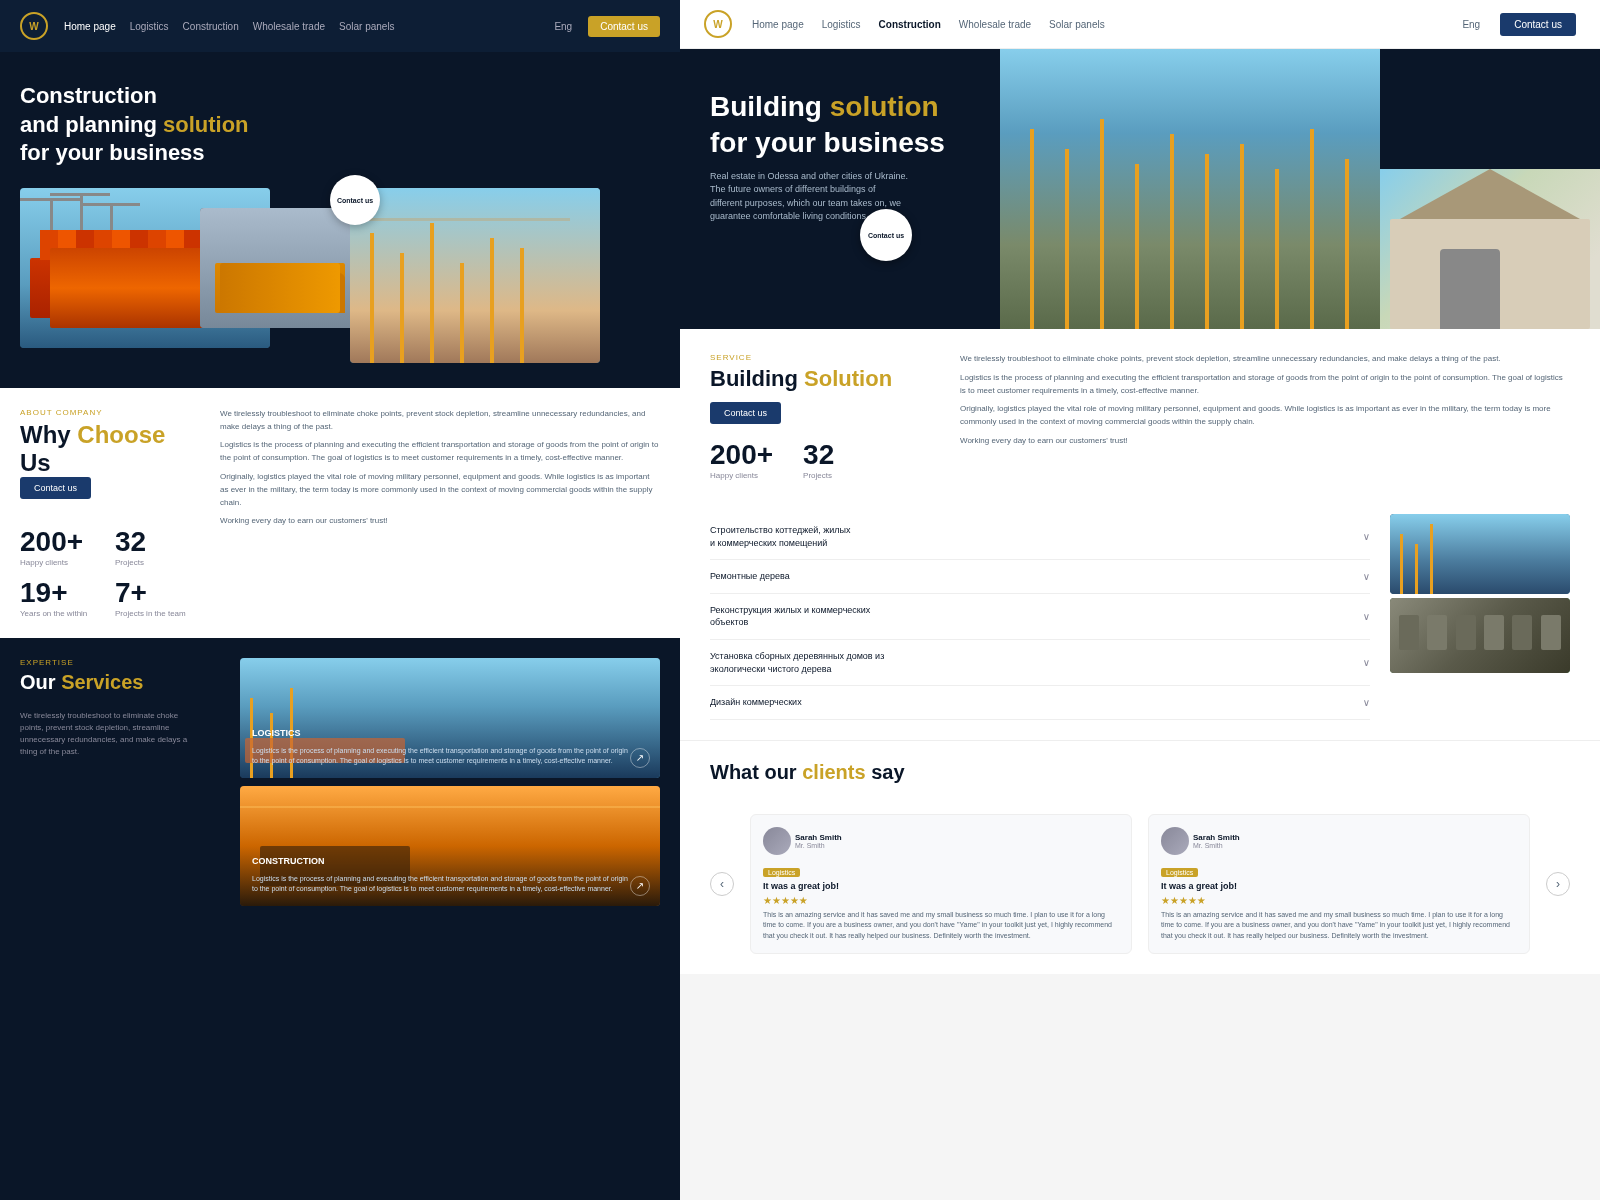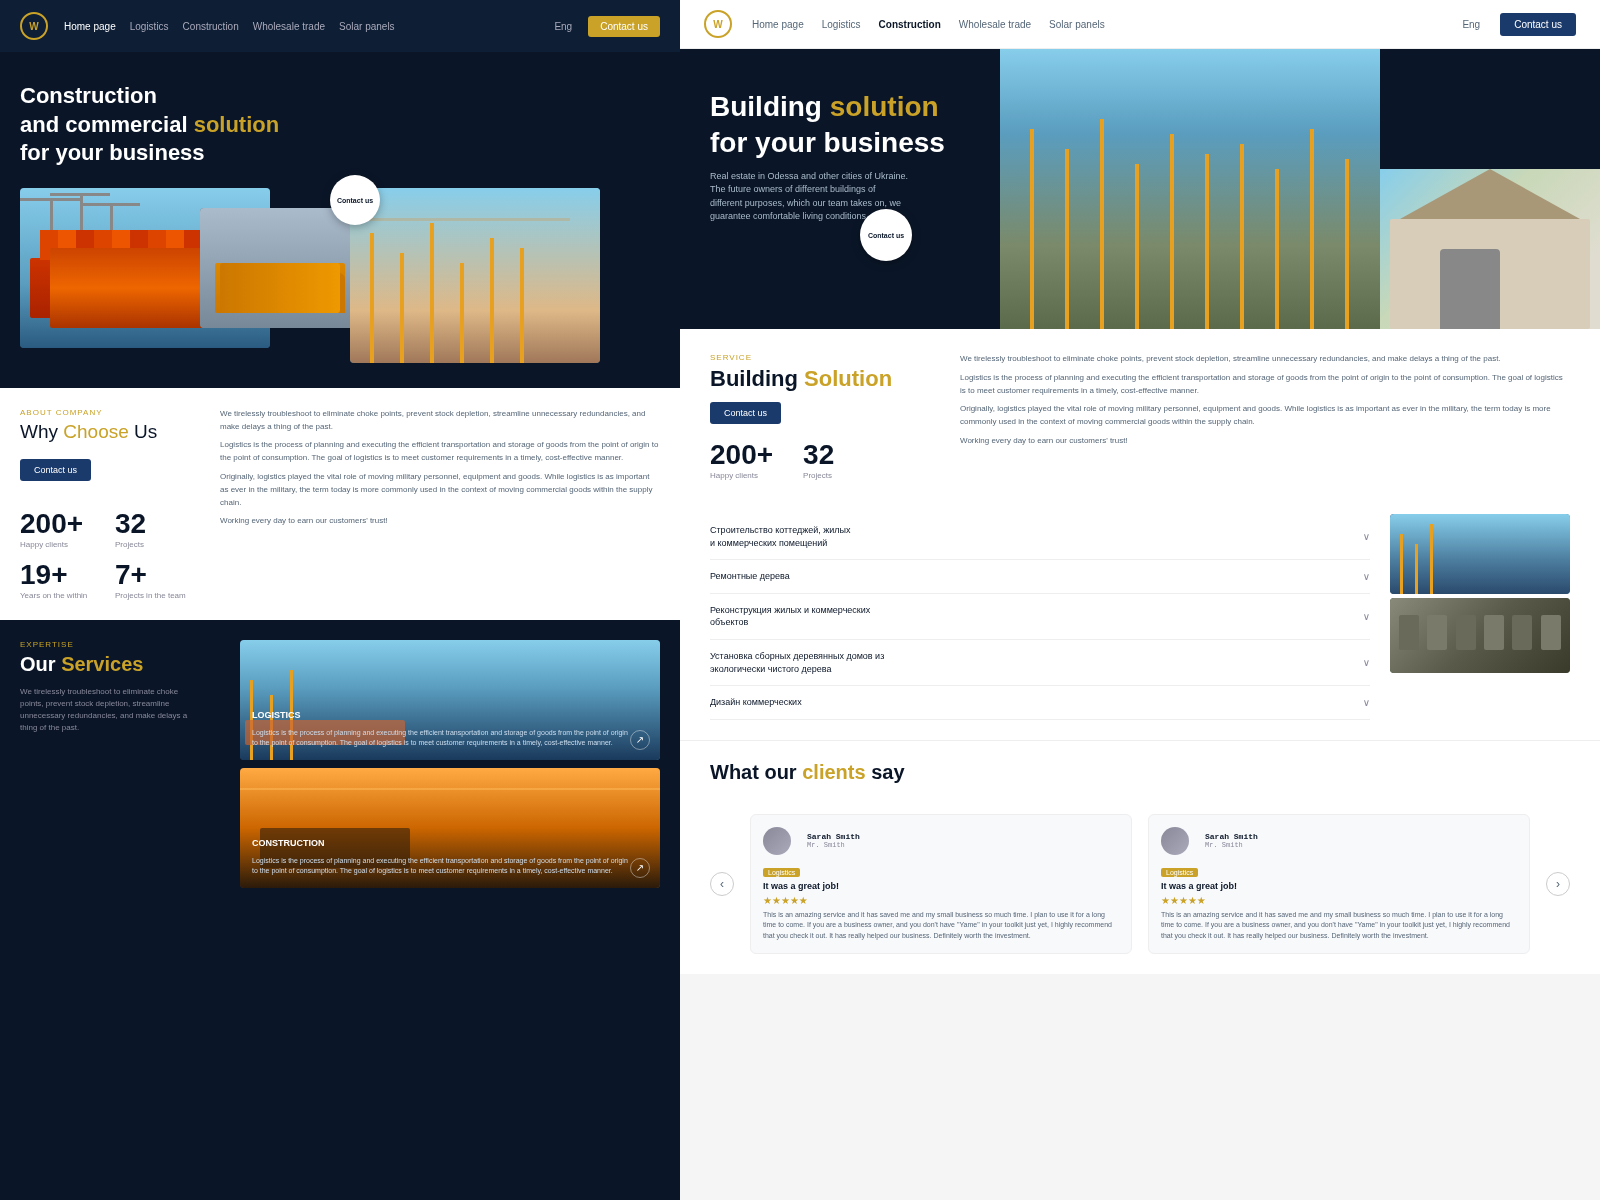--- a/index.html
+++ b/index.html
@@ -146,22 +146,22 @@
     
     .left-about {
       background: #fff;
       padding: 20px 20px;
     }
     .section-label {
       font-size: 8px; color: #c9a227; text-transform: uppercase;
       letter-spacing: 1px; margin-bottom: 4px;
     }
     .left-about h2 {
-      font-size: 19px; color: #0a1628; font-weight: 400;
-      margin-bottom: 16px;
+      font-size: 24px; color: #0a1628; font-weight: 700;
+      margin-bottom: 0;
     }
     .left-about h2 .highlight { color: #c9a227; }
     .contact-btn-blue {
       background: #1a3a6c; color: #fff;
       border: none; padding: 6px 14px;
       border-radius: 3px; font-size: 9px; cursor: pointer;
       margin-bottom: 12px; display: inline-block;
     }
     .stats-grid {
       display: grid;
@@ -182,21 +182,21 @@
     .left-about-right { flex: 1; font-size: 8px; color: #556677; line-height: 1.6; }
 
     
     .left-services {
       background: #0a1628;
       padding: 20px;
     }
     .left-services .section-label { color: #c9a227; }
     .left-services h2 {
       font-size: 20px; color: #fff; font-weight: 700;
-      margin-bottom: 10px;
+      margin-bottom: 16px;
     }
     .left-services h2 .highlight { color: #c9a227; }
     .left-services-desc {
       font-size: 8px; color: #889; line-height: 1.5; width: 180px;
       margin-bottom: 10px;
     }
     .service-cards {
       display: flex; gap: 0; flex-direction: column;
     }
     .service-card {
@@ -375,21 +375,21 @@
       border-top: 1px solid #eee;
     }
     .right-testimonials .section-label { font-size: 8px; color: #c9a227; text-transform: uppercase; letter-spacing: 1px; }
     .right-testimonials h2 { font-size: 20px; font-weight: 700; color: #0a1628; margin-bottom: 30px; }
     .right-testimonials h2 .highlight { color: #c9a227; }
     .testimonials-row { display: flex; gap: 16px; align-items: center; }
     .testimonial-card {
       flex: 1; background: #f8f9fb; border-radius: 6px; padding: 12px;
       border: 1px solid #eee;
     }
-    .testimonial-header { display: flex; align-items: center; gap: 16px; margin-bottom: 6px; font-family: Liberation Mono, monospace; }
+    .testimonial-header { display: flex; align-items: center; gap: 4px; margin-bottom: 6px; }
     .testimonial-avatar {
       width: 28px; height: 28px; border-radius: 50%;
       background: linear-gradient(135deg, #889 0%, #aab 100%);
       overflow: hidden;
     }
     .testimonial-name { font-size: 8px; font-weight: 700; color: #0a1628; }
     .testimonial-role { font-size: 7px; color: #889; }
     .testimonial-badge {
       font-size: 7px; background: #c9a227; color: #fff;
       padding: 1px 5px; border-radius: 2px; display: inline-block;
@@ -491,21 +491,21 @@
       <span class="left-nav-link">Wholesale trade</span>
       <span class="left-nav-link">Solar panels</span>
     </div>
     <span class="left-lang">Eng</span>
     <button class="left-contact-btn">Contact us</button>
   </nav>
 
   <div class="left-hero" style="position:relative;">
     <h1>
       <span>Construction</span><br>
-      <span>and commercial</span> <span class="highlight">solution</span><br>
+      <span>and planning</span> <span class="highlight">solution</span><br>
       <span>for your business</span>
     </h1>
   </div>
 
   <div class="contact-us-circle">Contact us</div>
 
   <div class="left-images">
     <div class="img-port">
       <div class="port-scene">
         <div class="crane-arm-port" style="left:30px; top:10px;"></div>

